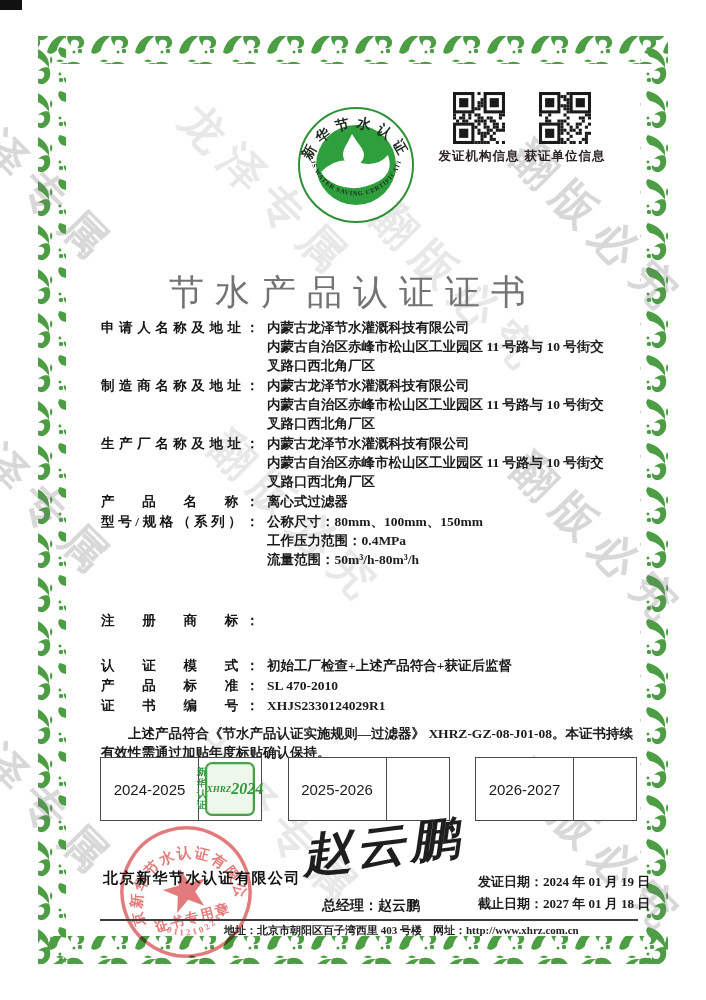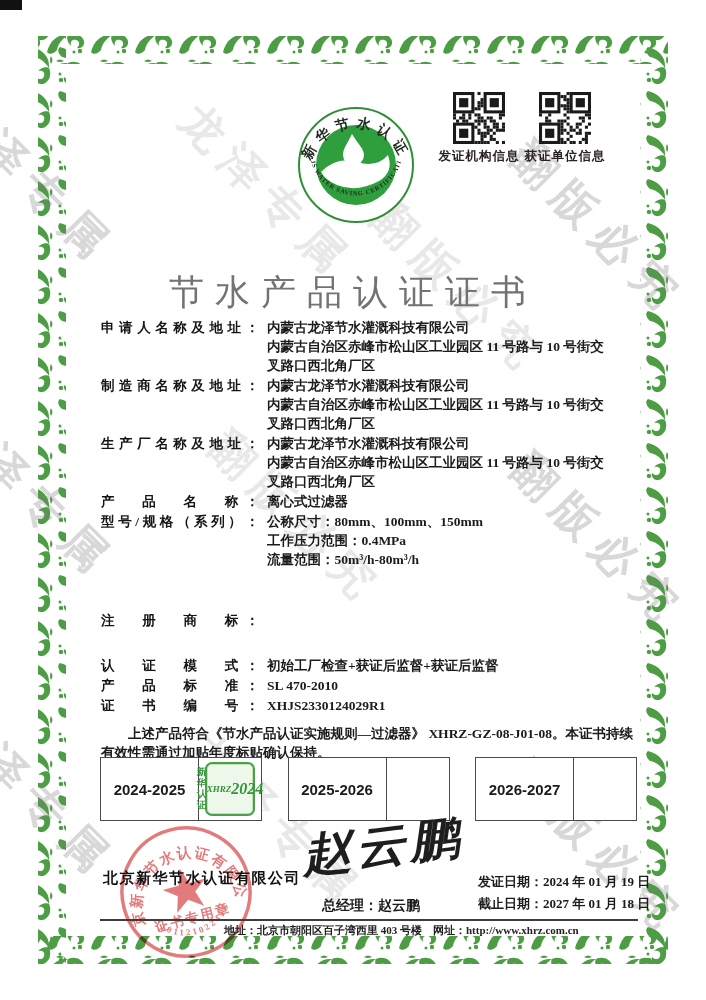--- a/index.html
+++ b/index.html
@@ -27,21 +27,21 @@
   .content{position:absolute;left:101px;top:318px;width:536px;font-size:13.5px;font-weight:700;line-height:19px;}
   .frow{display:flex;margin-bottom:1px;}
   .flabel{width:158px;flex:0 0 158px;text-align:justify;text-align-last:justify;color:#151515;}
   .fvals{flex:1;padding-left:8px;}
   .gap-tm{margin-top:42px;}
   .gap-mode{margin-top:26px;}
   .statement{margin-top:9px;text-indent:2em;line-height:19px;}
   
   .ybox-row{position:absolute;left:100px;top:757px;width:537px;display:flex;justify-content:space-between;}
   .ybox{width:160px;height:62px;border:1.5px solid #4a4a4a;display:flex;background:#fff;}
-  .ybox .left{flex:1;display:flex;align-items:center;justify-content:center;font-size:15px;font-weight:700;
+  .ybox .left{flex:1;display:flex;align-items:center;justify-content:center;font-size:15px;font-weight:400;
               font-family:"Liberation Sans",sans-serif;}
   .ybox .right{width:62px;border-left:1.5px solid #4a4a4a;display:flex;align-items:center;justify-content:center;}
   .sticker{width:46px;height:50px;border:2px solid #49a049;border-radius:7px;background:#eef8ea;
            box-shadow:0 0 0 1px #bfe3b8 inset;display:flex;flex-direction:row;align-items:center;
            justify-content:center;color:#2f9537;line-height:1.15;}
   .sticker .s1{font-size:9.5px;font-weight:800;letter-spacing:0.5px;}
   .sticker .s2{font-size:9px;font-weight:800;font-style:italic;}
   .sticker .s3{font-size:16px;font-weight:800;font-style:italic;}
   
   .stamp{position:absolute;left:112px;top:818px;mix-blend-mode:multiply;opacity:0.88;}
@@ -315,21 +315,21 @@
         <div>流量范围：50m³/h-80m³/h</div>
       </div>
     </div>
     <div class="frow gap-tm">
       <div class="flabel">注　册　商　标：</div>
       <div class="fvals"></div>
     </div>
     <div class="frow gap-mode">
       <div class="flabel">认　证　模　式：</div>
       <div class="fvals">
-          <div>初始工厂检查+获证后监督+获证后监督</div>
+          <div>初始工厂检查+上述产品符合+获证后监督</div>
         </div>
     </div>
     <div class="frow">
       <div class="flabel">产　品　标　准：</div>
       <div class="fvals">
           <div>SL 470-2010</div>
         </div>
     </div>
     <div class="frow">
       <div class="flabel">证　书　编　号：</div>

